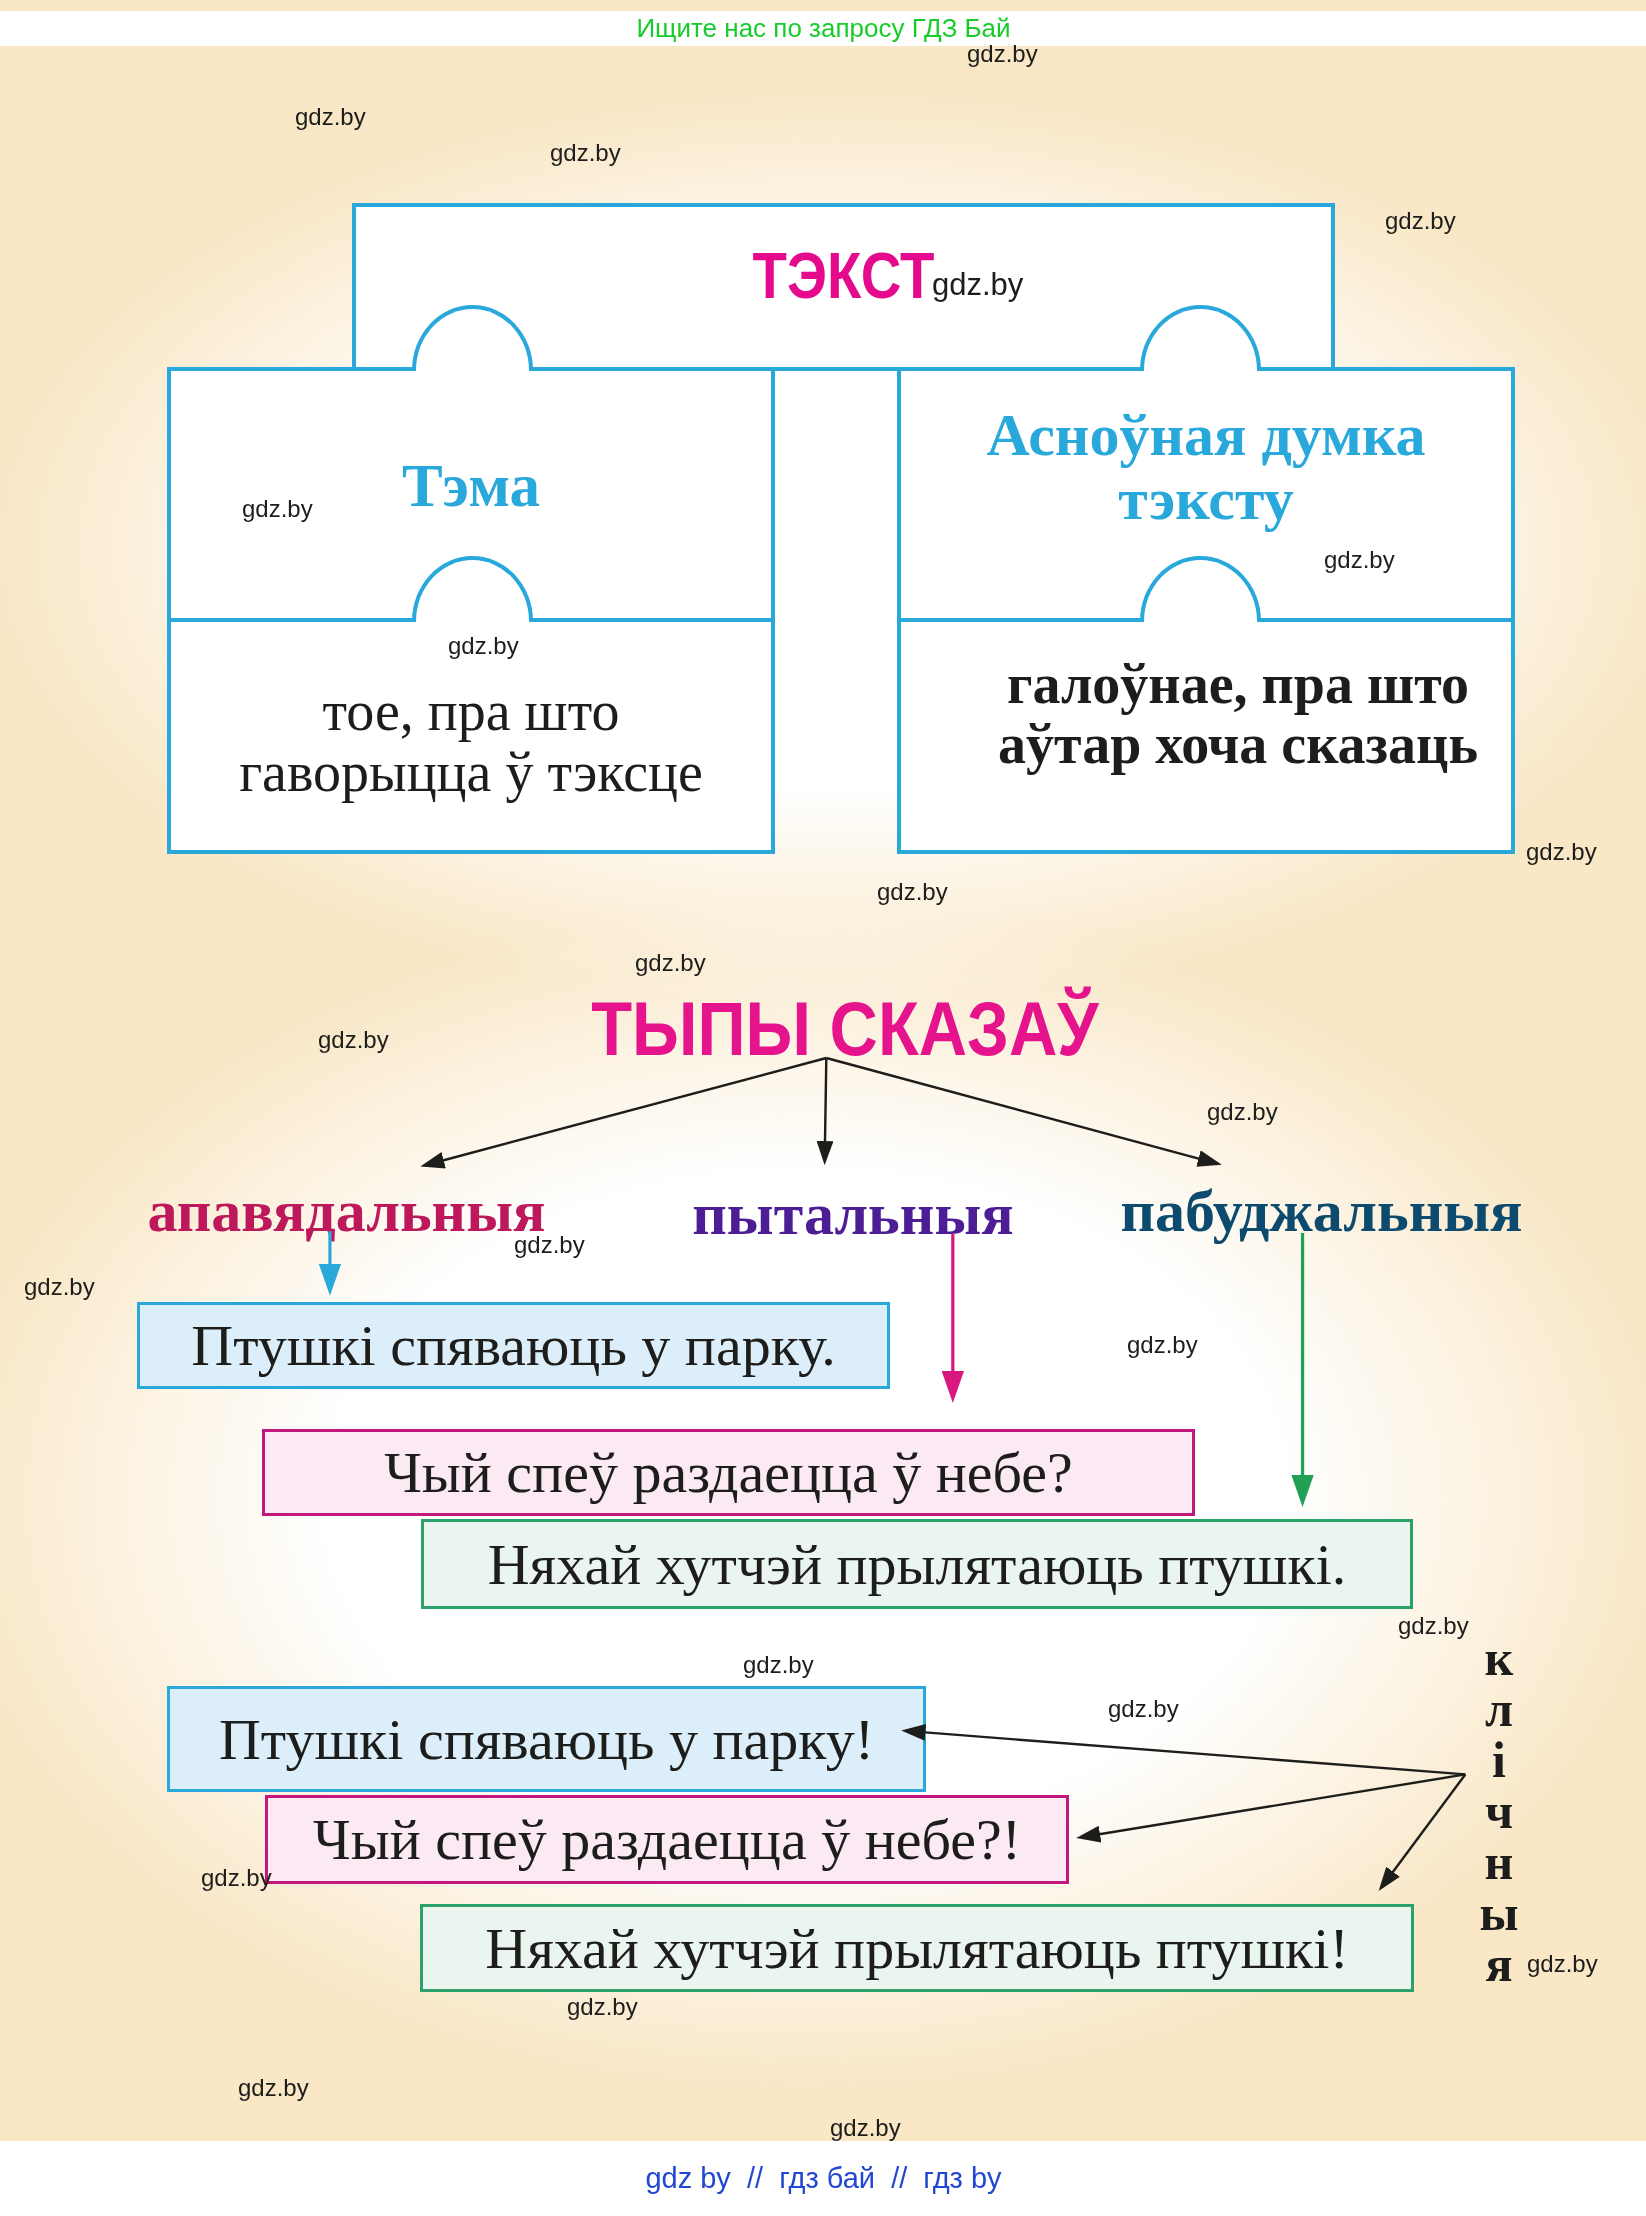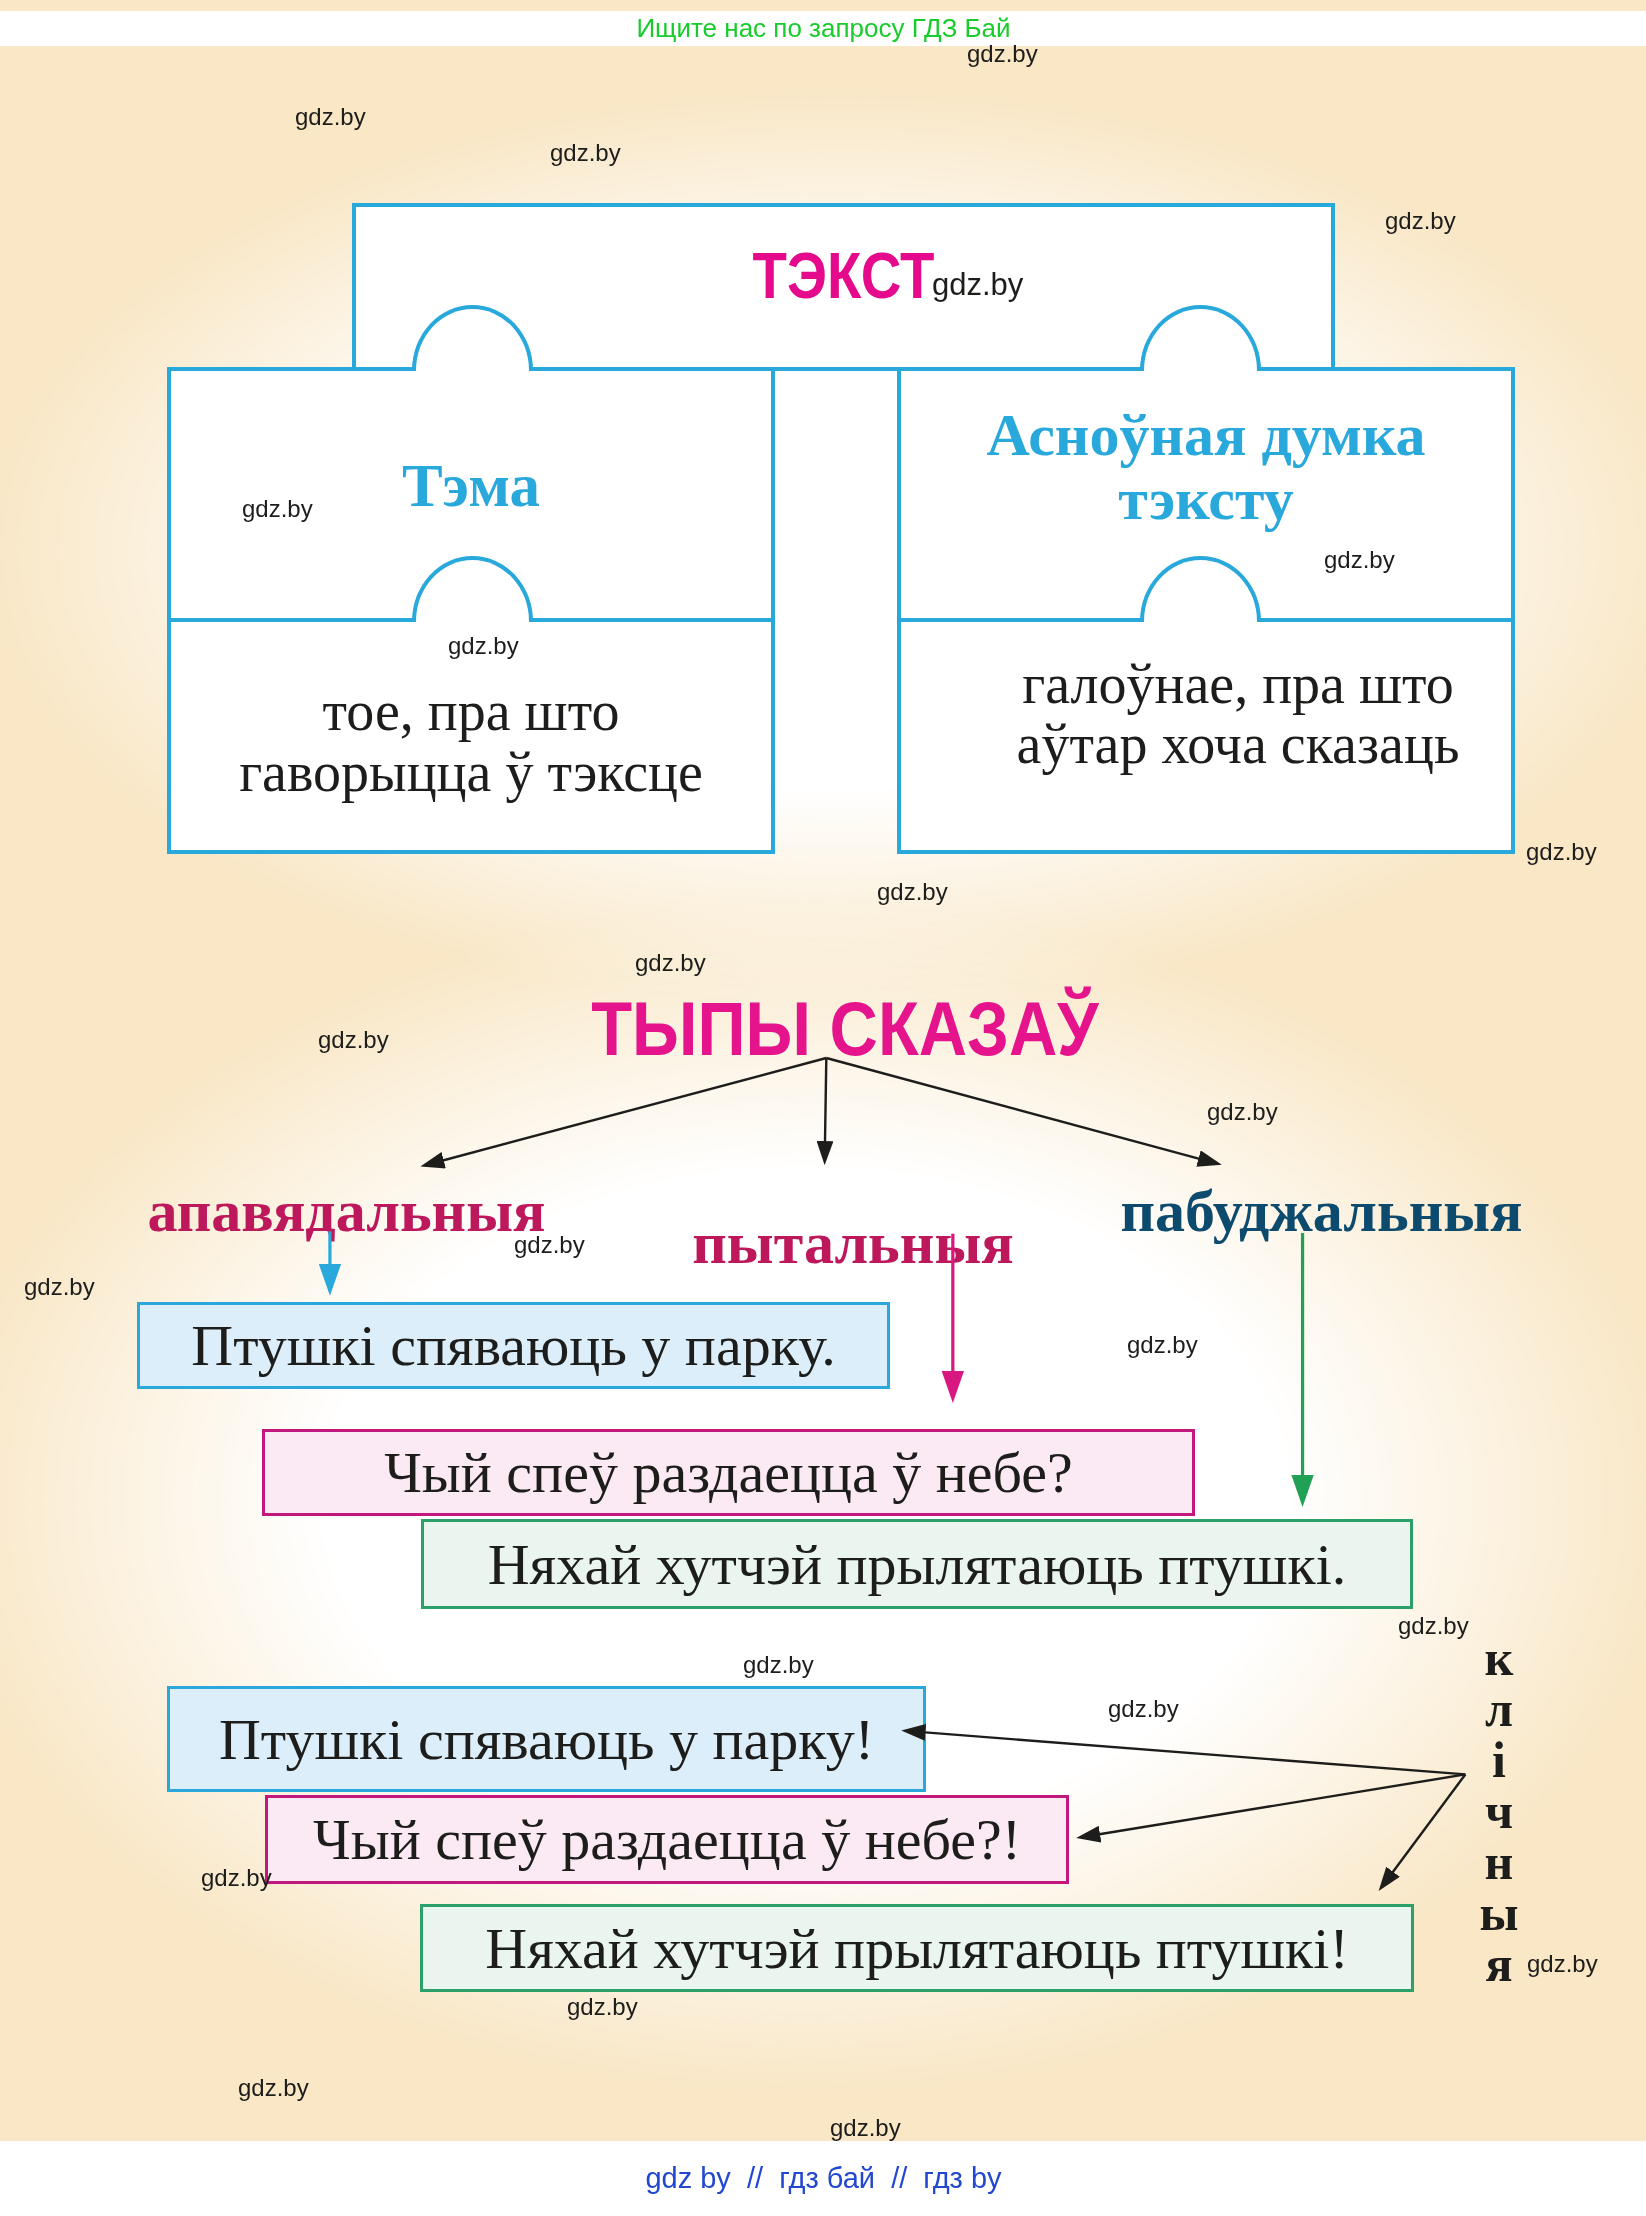--- a/index.html
+++ b/index.html
@@ -69,29 +69,29 @@
 <div class="ptext cyan-head" style="left:897px;top:403px;width:618px;font-size:60px;line-height:64px;">
   <div>Асноўная думка</div>
   <div>тэксту</div>
 </div>
 
 <div class="ptext blacktext" style="left:167px;top:681px;width:608px;font-size:56px;line-height:61px;">
   <div>тое, пра што</div>
   <div>гаворыцца ў тэксце</div>
 </div>
 
-<div class="ptext blacktext" style="left:897px;top:654px;width:682px;font-size:56px;line-height:60px;">
+<div class="ptext blacktext" style="left:897px;top:654px;width:682px;font-size:56px;line-height:60px;font-weight:bold;">
   <div>галоўнае, пра што</div>
   <div>аўтар хоча сказаць</div>
 </div>
 
 <div class="ptext hero title-typy" style="left:442px;top:985px;width:806px;">ТЫПЫ СКАЗАЎ</div>
 
 <div class="cat-label" style="left:145px;top:1177px;width:403px;color:#be185d;">апавядальныя</div>
-<div class="cat-label" style="left:692px;top:1209px;width:322px;color:#be185d;">пытальныя</div>
+<div class="cat-label" style="left:692px;top:1180px;width:322px;color:#4c1d95;">пытальныя</div>
 <div class="cat-label" style="left:1120px;top:1177px;width:403px;color:#0c4a6e;">пабуджальныя</div>
 
 <div class="sbox blue" style="left:137px;top:1302px;width:753px;height:87px;">Птушкі спяваюць у парку.</div>
 <div class="sbox pink" style="left:262px;top:1410px;width:933px;height:87px;margin-top:19px;">Чый спеў раздаецца ў небе?</div>
 <div class="sbox green" style="left:421px;top:1519px;width:992px;height:90px;">Няхай хутчэй прылятаюць птушкі.</div>
 
 <div class="sbox blue" style="left:135px;top:1686px;width:759px;height:106px;margin-left:32px;">Птушкі спяваюць у парку!</div>
 <div class="sbox pink" style="left:265px;top:1795px;width:804px;height:89px;">Чый спеў раздаецца ў небе?!</div>
 <div class="sbox green" style="left:420px;top:1904px;width:994px;height:88px;">Няхай хутчэй прылятаюць птушкі!</div>
 

